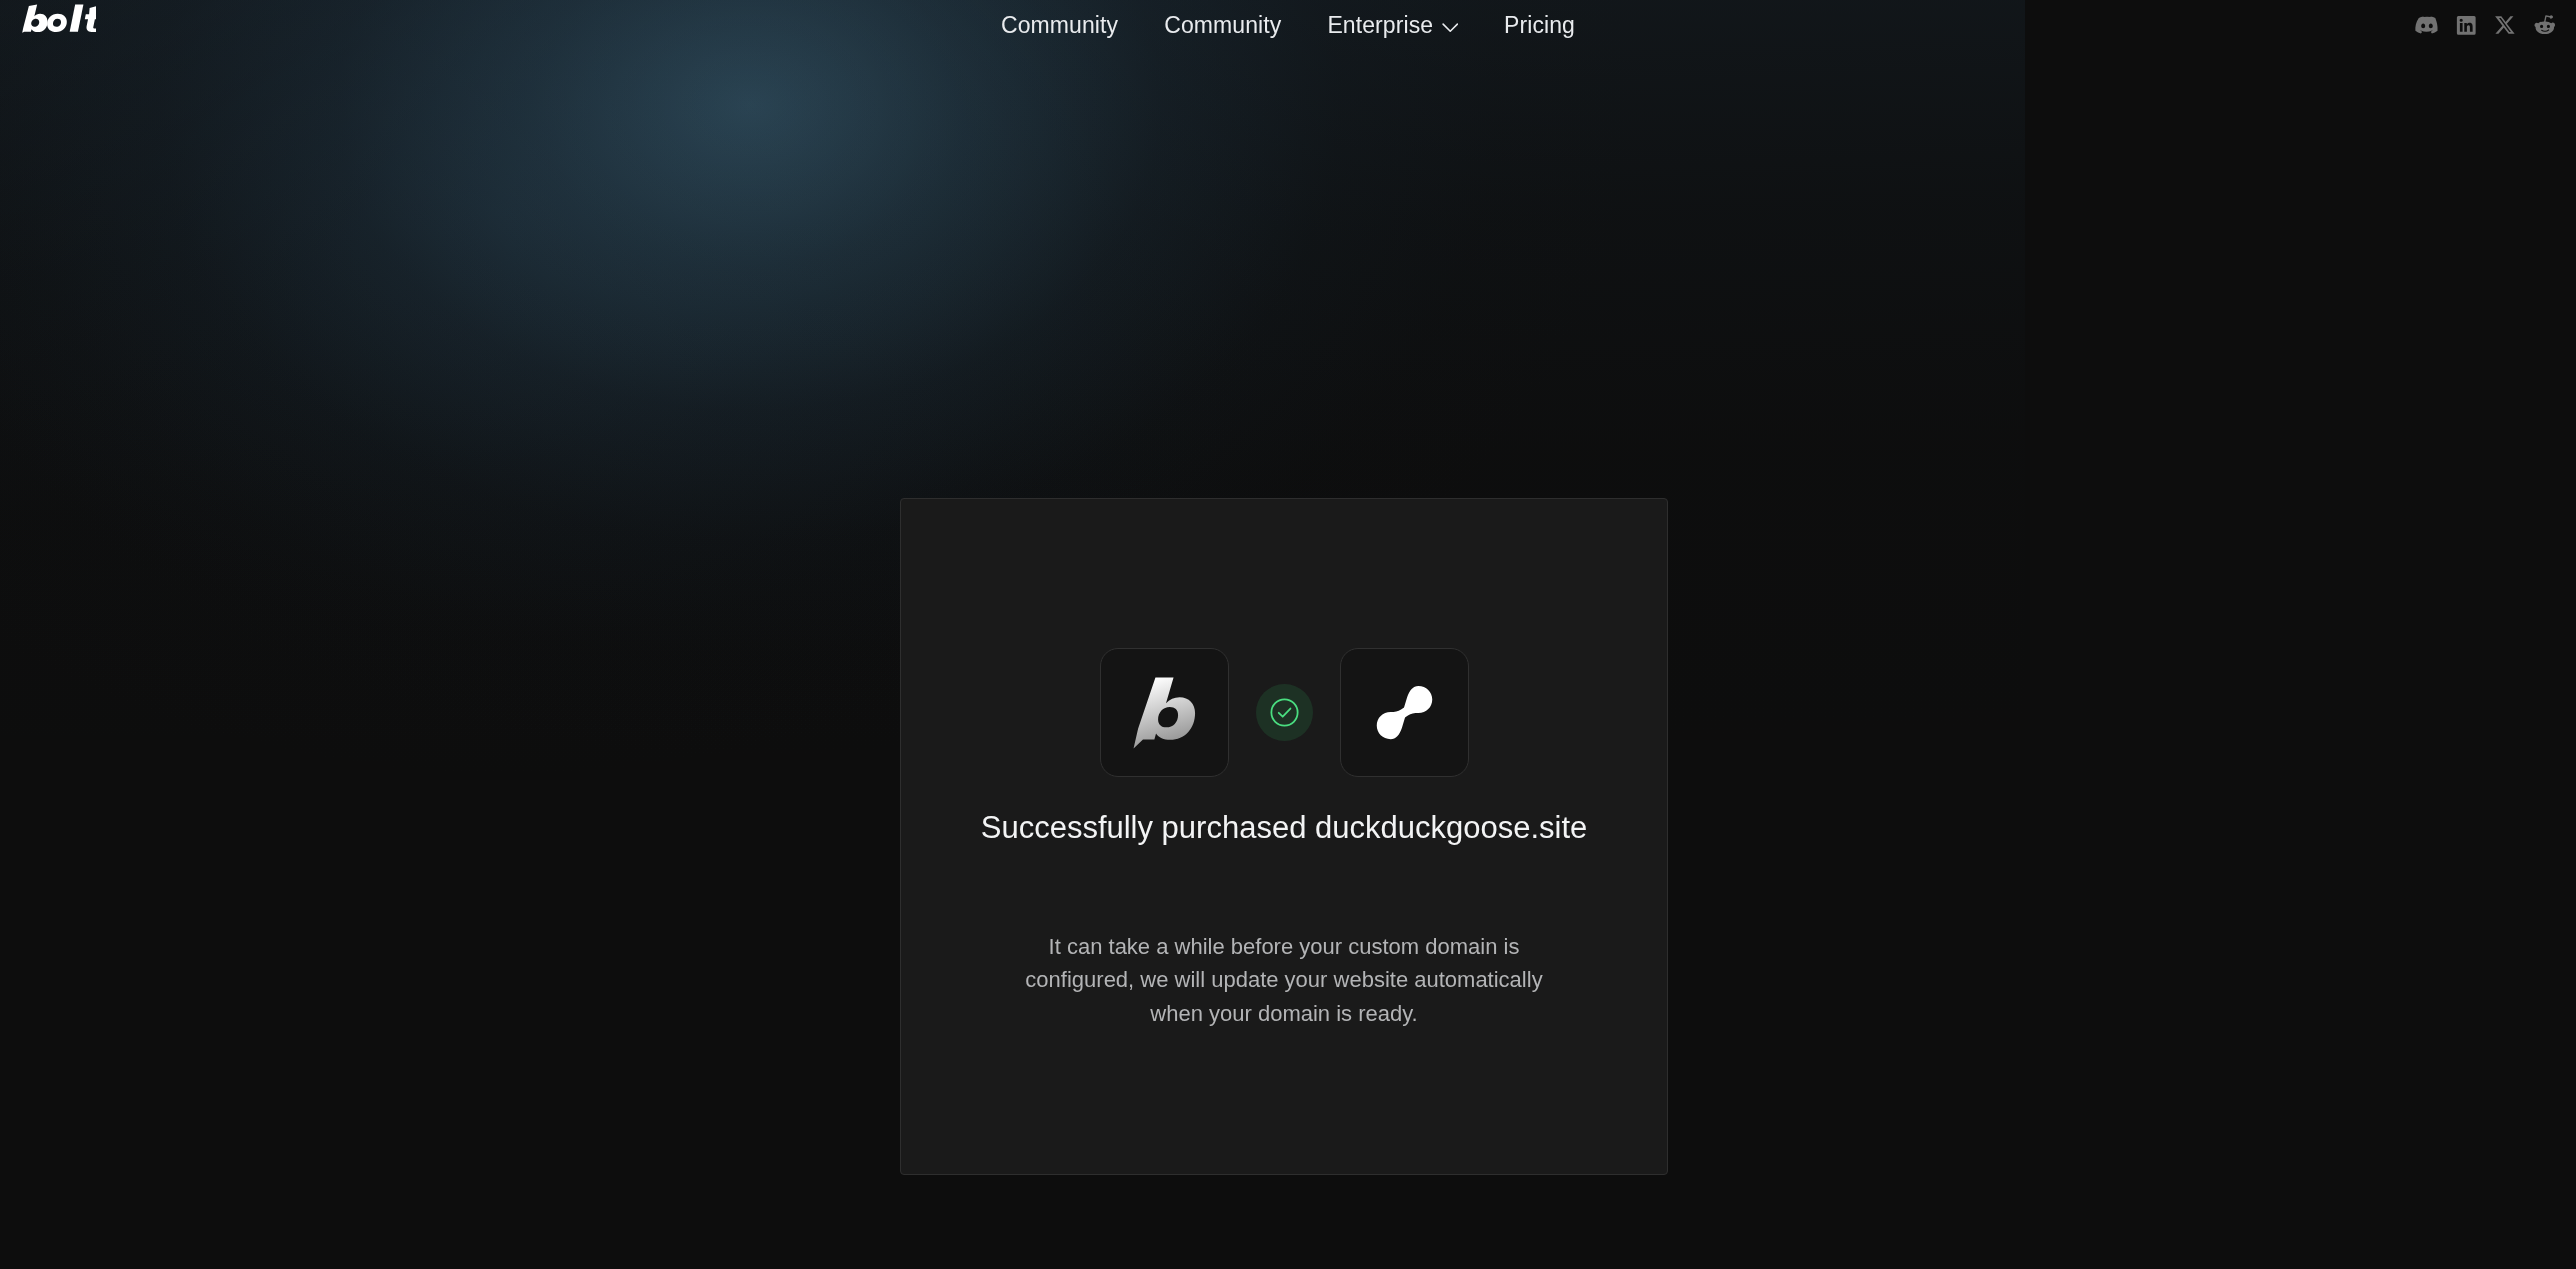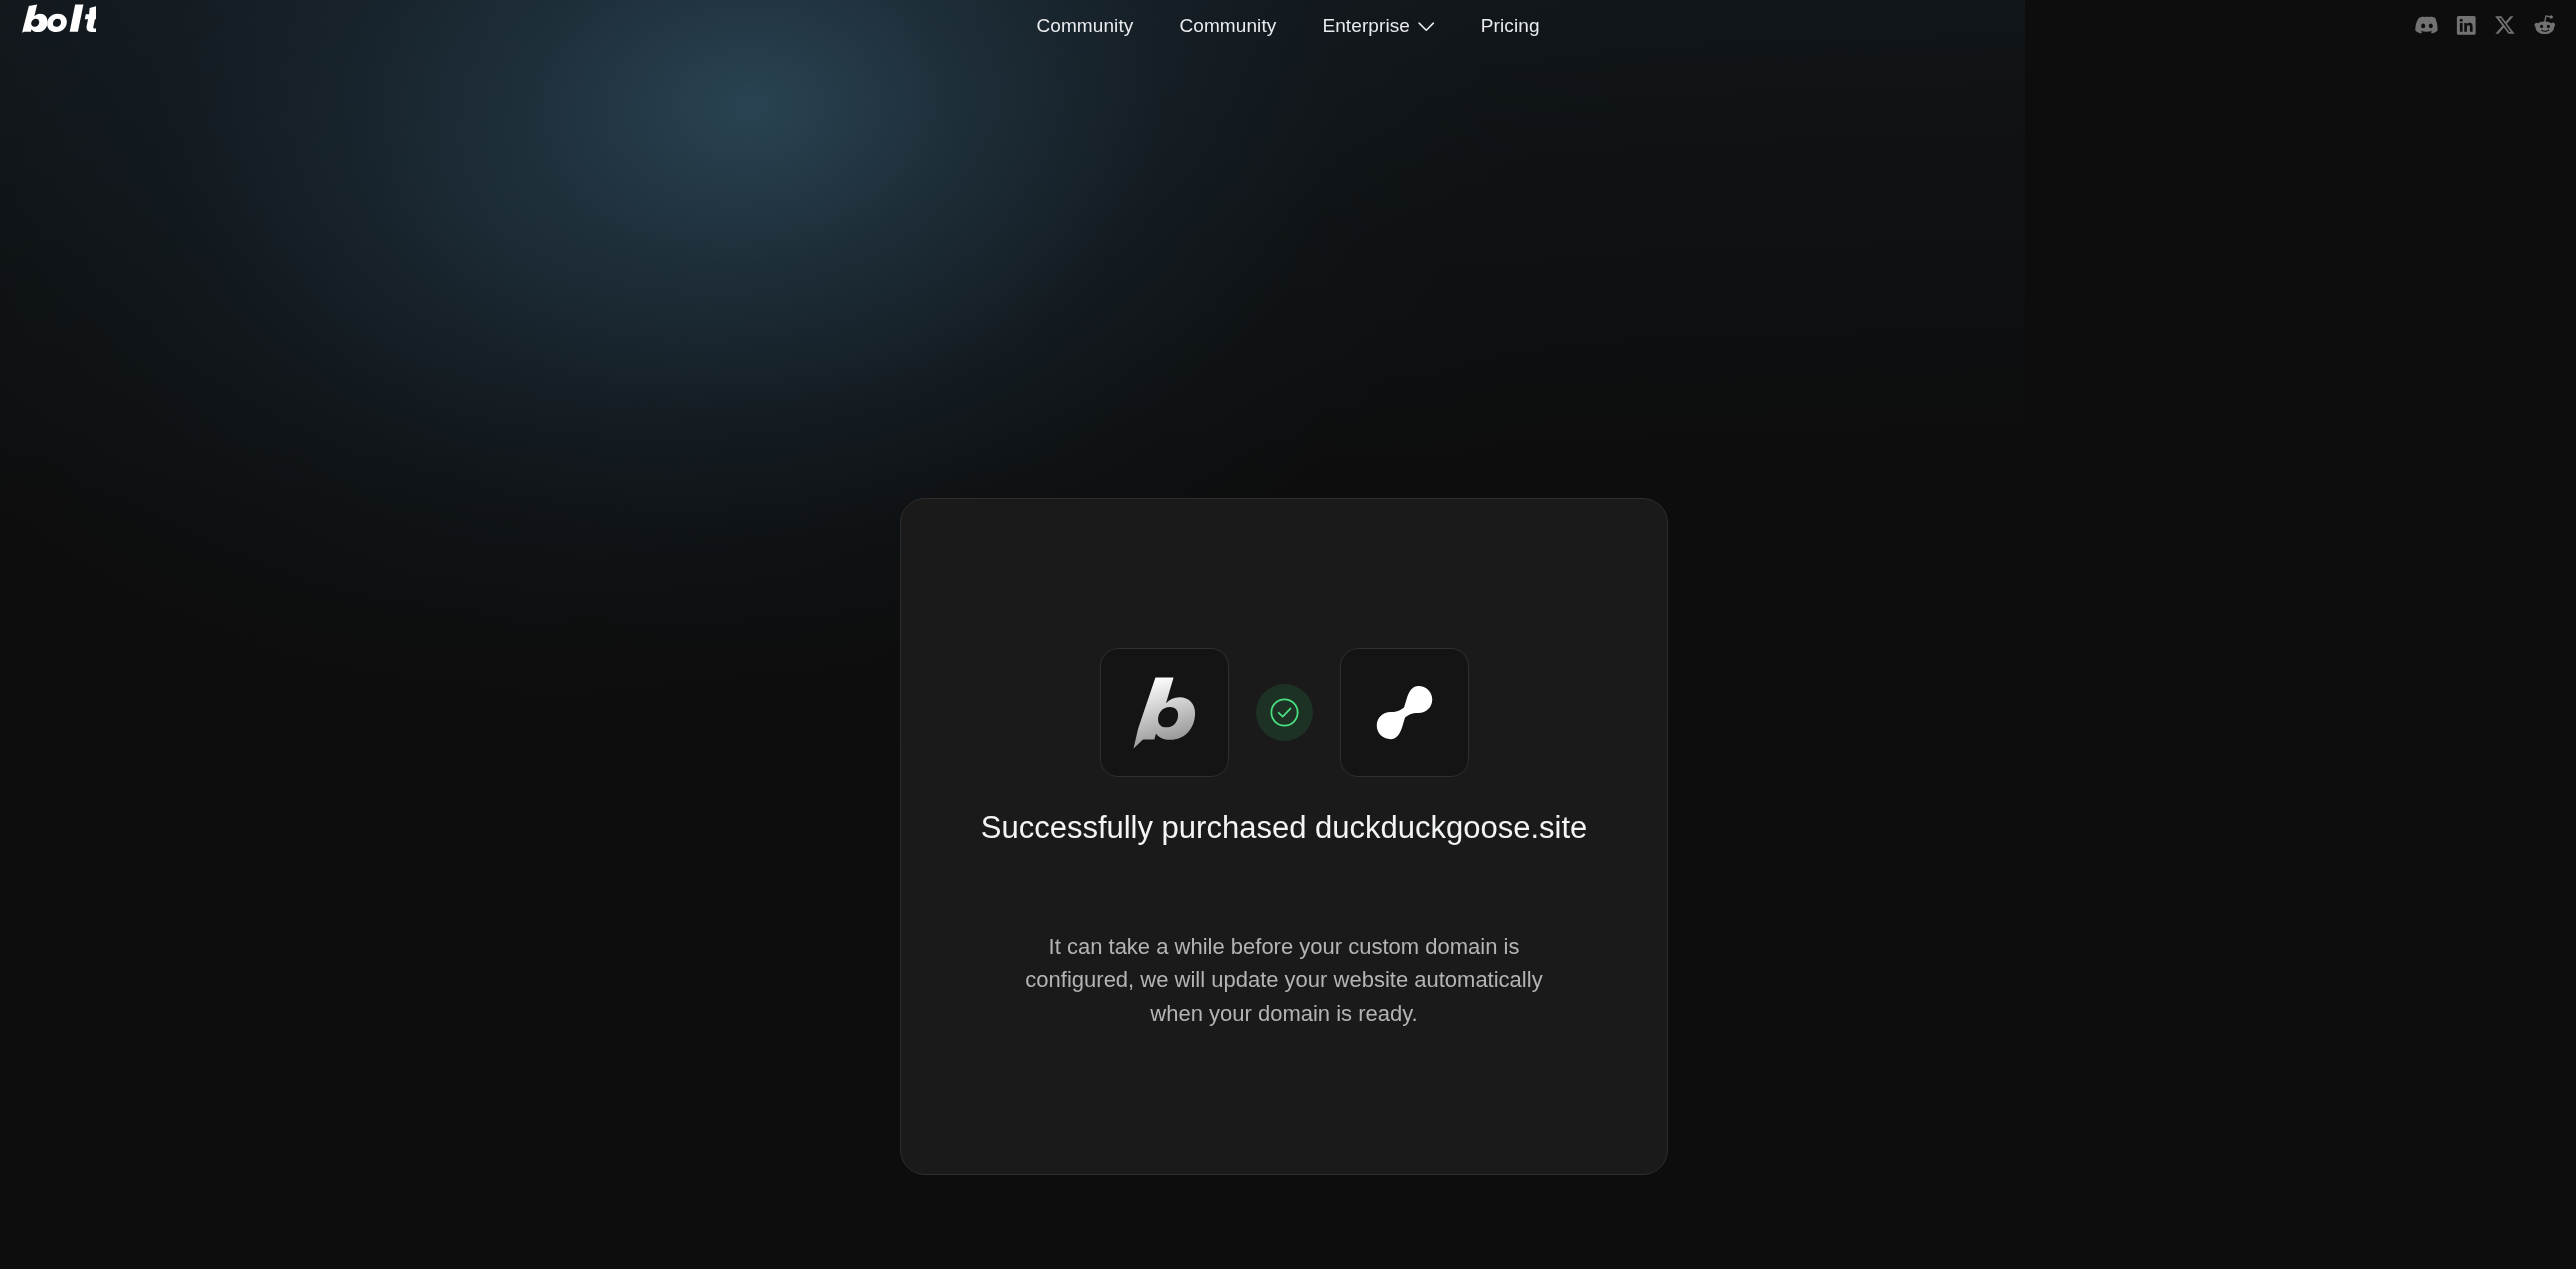--- a/index.html
+++ b/index.html
@@ -69,21 +69,21 @@
   #logo svg { display:block; }
 
   #nav {
     position:absolute; left:0; top:0;
     width:2576px; height:50px;
     display:flex; align-items:center; justify-content:center;
     gap:0;
   }
   .nav-item {
     color:#e9ebee;
-    font-size:19px;
+    font-size:23px;
     font-weight:400;
     letter-spacing:0.1px;
     padding:0 23px;
     cursor:pointer;
     white-space:nowrap;
     display:flex; align-items:center; gap:8.3px;
     line-height:1;
     justify-content:center;
   }
   .chev { display:inline-block; margin-top:1.5px; }
@@ -95,21 +95,21 @@
   }
   .social { cursor:pointer; display:flex; align-items:center; opacity:.72; }
 
   
   #card {
     position:absolute;
     left:900px; top:498px;
     width:768px; height:677px;
     background:#1a1a1a;
     border:0.8px solid #2e2e2e;
-    border-radius:25px;
+    border-radius:4px;
     z-index:10;
   }
 
   #tiles {
     position:absolute; left:0; top:149px;
     width:100%;
     display:flex; align-items:center; justify-content:center;
     gap:27px;
   }
   .logo-tile {

